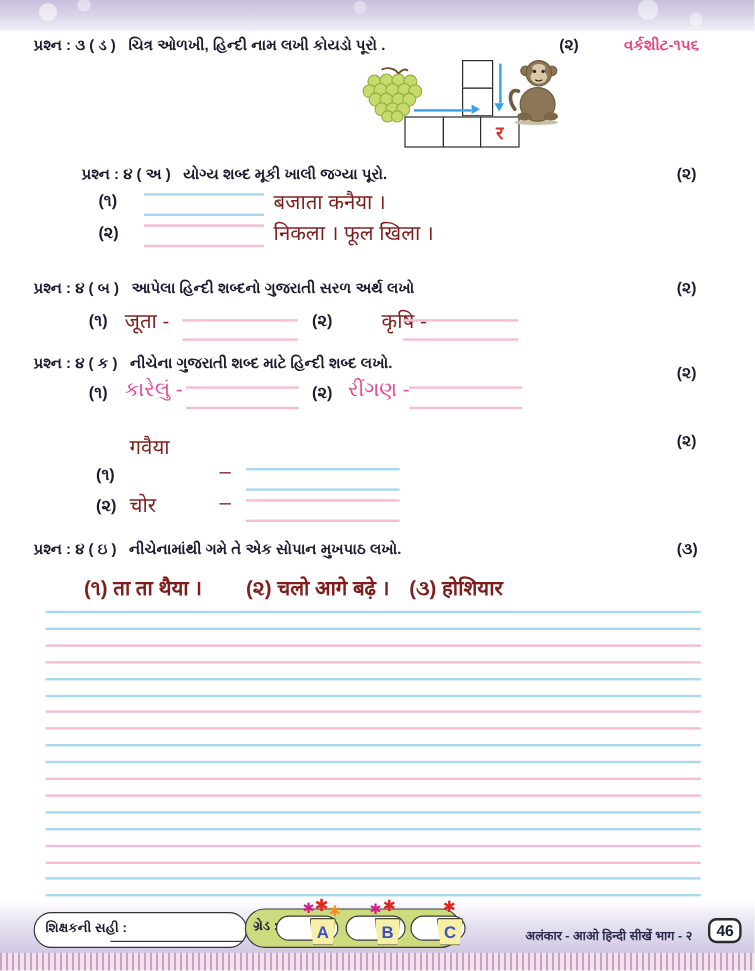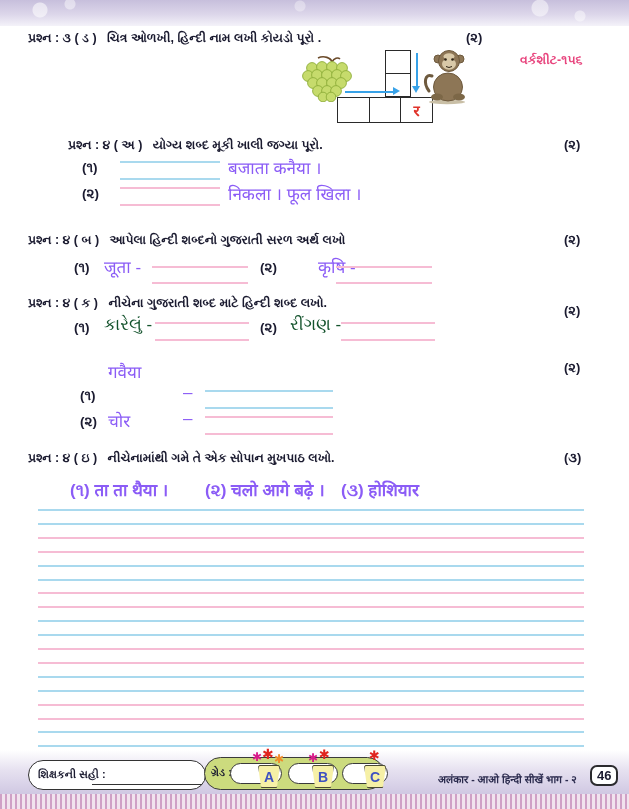--- a/index.html
+++ b/index.html
@@ -15,24 +15,24 @@
     background:
       radial-gradient(circle at 40px 10px, rgba(255,255,255,.55) 7px, rgba(255,255,255,0) 8px),
       radial-gradient(circle at 70px 4px, rgba(255,255,255,.45) 5px, rgba(255,255,255,0) 6px),
       radial-gradient(circle at 540px 8px, rgba(255,255,255,.5) 8px, rgba(255,255,255,0) 9px),
       radial-gradient(circle at 580px 16px, rgba(255,255,255,.45) 5px, rgba(255,255,255,0) 6px),
       radial-gradient(circle at 300px 6px, rgba(255,255,255,.35) 5px, rgba(255,255,255,0) 6px),
       linear-gradient(180deg,#c7bfdc 0%,#dcd6ea 55%,#f4f2f9 100%);
   }
   .qheader{position:absolute;font-weight:bold;font-size:12.5px;white-space:nowrap;color:#1b1b30;}
   .marks{position:absolute;font-weight:bold;font-size:13px;color:#1b1b30;}
-  .worksheet{position:absolute;font-weight:bold;font-size:12.5px;margin-top:22px;}
+  .worksheet{position:absolute;font-weight:bold;font-size:12.5px;}
   .num{position:absolute;font-weight:bold;font-size:13.5px;color:#1b1b30;white-space:nowrap;}
-  .dev{position:absolute;font-size:17px;color:#8b5cf6;white-space:nowrap;}
-  .gray{color:#14532d;}
+  .dev{position:absolute;font-size:17px;color:#7f1d1d;white-space:nowrap;}
+  .gray{color:#ec4899;}
   .blank2{position:absolute;border-top:2px solid;border-bottom:2px solid;}
   .bl-blue{border-color:#a9d9ee;}
   .bl-pink{border-color:#f6bcd4;}
 
   
   .puzzle{position:absolute;left:290px;top:44px;width:190px;height:85px;}
   .cell{position:absolute;background:#fff;border:1.6px solid #2a2a2a;box-sizing:border-box;}
   .clue-letter{display:flex;align-items:center;justify-content:center;font-weight:bold;font-size:15px;}
   .arrow-h{position:absolute;height:2.4px;background:#38a2e8;}
   .arrow-h::after{content:"";position:absolute;right:-7px;top:-3.6px;border-left:7px solid #38a2e8;border-top:4.8px solid transparent;border-bottom:4.8px solid transparent;}

